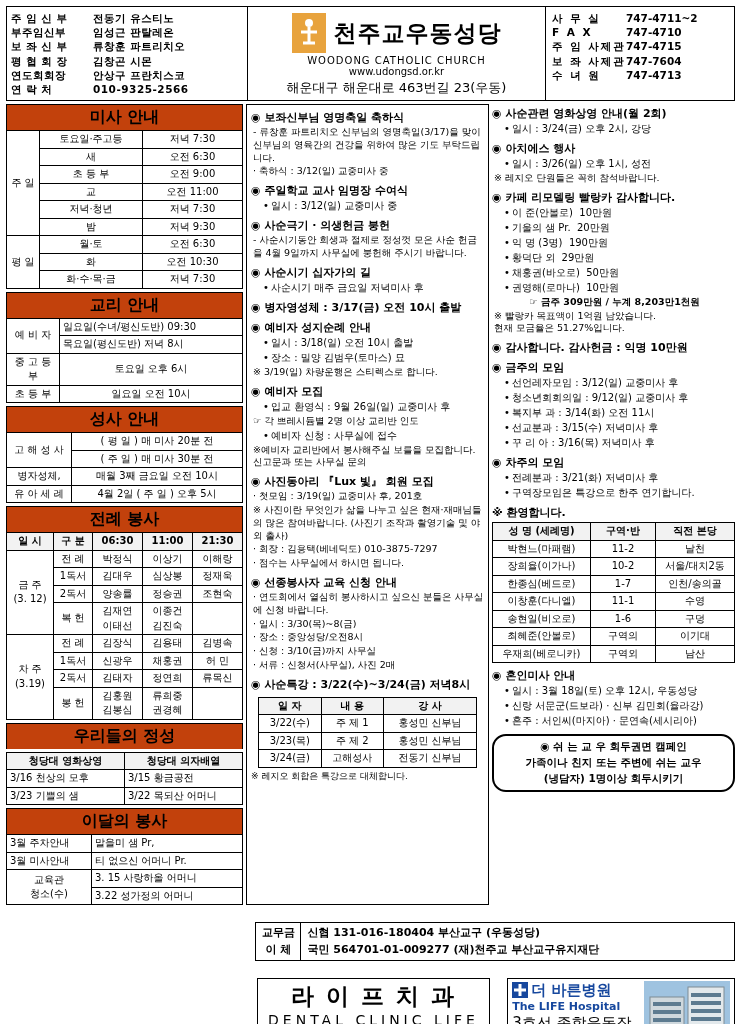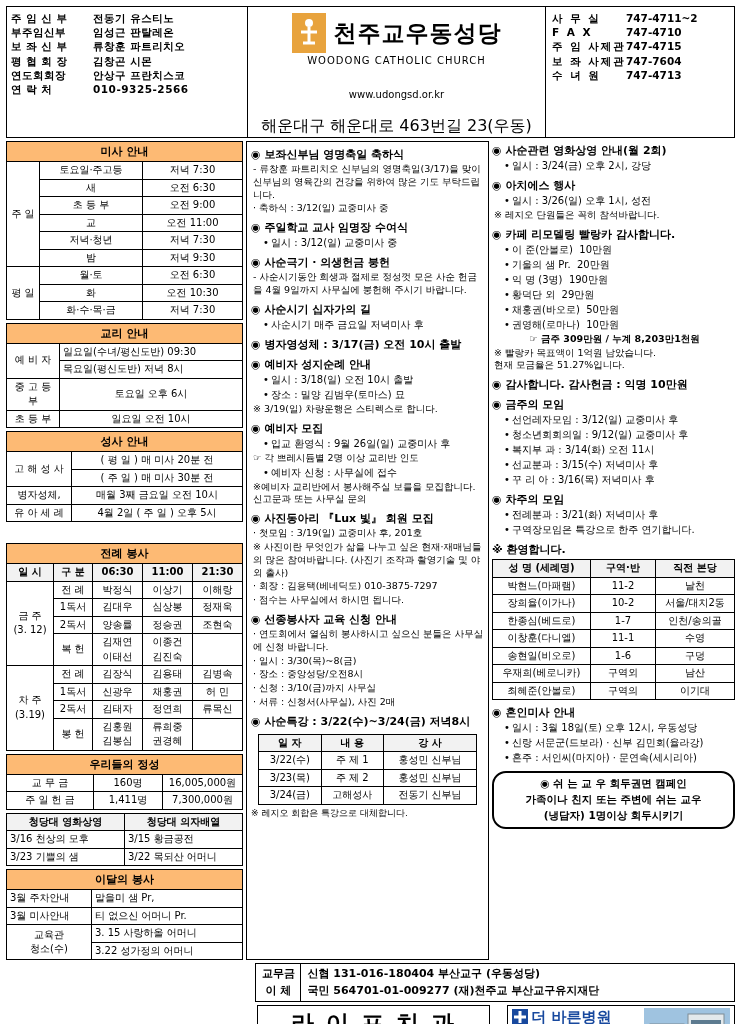--- a/index.html
+++ b/index.html
@@ -10,51 +10,51 @@
   .header{display:flex;width:729px;border:1px solid #000;box-sizing:border-box;}
   .hdr-left{width:232px;padding:4px 4px;font-size:10.5px;font-weight:bold;border-right:1px solid #000;}
   .hdr-left .row{display:flex;justify-content:space-between;line-height:1.35;letter-spacing:0.5px;}
   .hdr-left .row .a{width:78px;}
   .hdr-left .row .b{flex:1;text-align:left;padding-left:4px;}
   .hdr-mid{flex:1;text-align:center;padding-top:6px;}
   .hdr-mid .titlerow{display:flex;align-items:center;justify-content:center;gap:8px;}
   .hdr-mid .logo{width:34px;height:40px;position:relative;}
   .hdr-mid .ch-title{font-size:23px;font-weight:bold;letter-spacing:1px;}
   .hdr-mid .en-title{font-size:10px;letter-spacing:1px;margin-top:2px;}
-  .hdr-mid .site{font-size:10px;margin-top:23px;}
-  .hdr-mid .addr{font-size:16px;margin-top:16px;}
+  .hdr-mid .site{font-size:10px;margin-top:0;}
+  .hdr-mid .addr{font-size:13px;margin-top:2px;}
   .hdr-right{width:176px;padding:4px 6px;font-size:10.5px;font-weight:bold;border-left:1px solid #000;}
   .hdr-right .row{display:flex;line-height:1.35;}
   .hdr-right .row .a{width:74px;letter-spacing:2px;}
   .hdr-right .row .b{flex:1;}
   
   .cols{display:flex;width:729px;margin-top:3px;gap:3px;}
   .colA{width:237px;}
   .colB{width:243px;border:1px solid #000;box-sizing:border-box;padding:3px 4px;}
   .colC{width:243px;}
   
-  .sec-h{background:#fdba74;text-align:center;font-weight:bold;font-size:11px;padding:2px 0;border:1px solid #000;border-bottom:none;}
+  .sec-h{background:#c2410c;text-align:center;font-weight:bold;font-size:16px;padding:2px 0;border:1px solid #000;border-bottom:none;}
   .tbl{width:100%;border-collapse:collapse;}
   .tbl td,.tbl th{border:1px solid #000;padding:1px 3px;font-size:10px;line-height:1.45;}
   .c{text-align:center;}
   .l{text-align:left;}
   .shade{background:#f2f2f2;}
   
   .mi{margin:2px 0 5px 0;}
   .mi-t{font-weight:bold;font-size:11px;}
   .mi ul{margin:1px 0 0 0;padding-left:12px;list-style:none;}
   .mi li{font-size:10px;line-height:1.4;margin:1px 0;position:relative;padding-left:8px;}
   .mi li:before{content:"•";position:absolute;left:0;}
   .mi .note{font-size:9.5px;line-height:1.35;margin:1px 0 0 2px;}
   .ring:before{content:"◉ ";}
   
   .rbox{border:1px solid #000;padding:3px 4px;margin-bottom:3px;}
   
   .bottom{width:729px;margin-top:3px;}
-  .ad-row{display:flex;gap:17px;margin-top:3px;}
+  .ad-row{display:flex;gap:17px;margin-top:17px;}
   .ad{border:1px solid #000;box-sizing:border-box;}
   .ad1{width:243px;padding:3px 5px;font-size:10px;}
   .ad2{width:243px;text-align:center;padding:2px 4px;}
   .ad3{width:237px;padding:2px 4px;}
   .dental-title{font-size:23px;font-weight:bold;letter-spacing:2px;}
   .dental-sub{font-size:14px;letter-spacing:4px;}
   .dental-bar{background:#1a3f8f;color:#fff;font-size:11px;font-weight:bold;padding:2px 10px;margin:2px 0;font-family:Liberation Serif, serif;}
   .dental-line{font-size:10px;line-height:1.5;}
   .barun-title{font-size:15px;font-weight:bold;color:#17489e;}
   .barun-en{font-size:11px;font-weight:bold;color:#17489e;}
@@ -219,21 +219,21 @@
               <td class="c">병자성체,</td>
               <td class="c">매월 3째 금요일 오전 10시</td>
             </tr>
         <tr>
               <td class="c">유 아 세 례</td>
               <td class="c">4월 2일 ( 주 일 )  오후 5시</td>
             </tr>
       </tbody>
         </table>
 
-      <div class="sec-h" style="margin-top:21px">전례 봉사</div>
+      <div class="sec-h" style="margin-top:3px">전례 봉사</div>
       <table class="tbl">
         <tbody>
             <tr>
           <th class="c shade" style="width:40px">일 시</th>
           <th class="c shade" style="width:32px">구 분</th>
           <th class="c shade">06:30</th>
           <th class="c shade">11:00</th>
           <th class="c shade">21:30</th>
         </tr>
         <tr>
@@ -289,34 +289,20 @@
               <td class="c" style="white-space:pre-line">김홍원
 김봉심</td>
               <td class="c" style="white-space:pre-line">류희중
 권경혜</td>
               <td class="c"></td>
             </tr>
       </tbody>
         </table>
 
       <div class="sec-h" style="margin-top:3px">우리들의 정성</div>
-      <table class="tbl">
-        <tbody>
-            <tr>
-              <td class="c" style="width:80px">교 무 금</td>
-              <td class="c" style="width:62px">160명</td>
-              <td class="c">16,005,000원</td>
-            </tr>
-        <tr>
-              <td class="c">주 일 헌 금</td>
-              <td class="c">1,411명</td>
-              <td class="c">7,300,000원</td>
-            </tr>
-      </tbody>
-        </table>
 
       <table class="tbl" style="margin-top:3px;width:100%">
         <tbody>
             <tr>
               <th class="c shade" style="width:50%">청당대 영화상영</th>
               <th class="c shade">청당대 의자배열</th>
             </tr>
         <tr>
               <td class="l">3/16 천상의 모후</td>
               <td class="l">3/15 황금공전</td>
@@ -522,28 +508,28 @@
                 <td class="c">이창훈(다니엘)</td>
                 <td class="c">11-1</td>
                 <td class="c">수영</td>
               </tr>
           <tr>
                 <td class="c">송현일(비오로)</td>
                 <td class="c">1-6</td>
                 <td class="c">구덩</td>
               </tr>
           <tr>
+                <td class="c">최혜준(안볼로)</td>
+                <td class="c">구역의</td>
+                <td class="c">이기대</td>
+              </tr>
+          <tr>
                 <td class="c">우재희(베로니카)</td>
                 <td class="c">구역외</td>
                 <td class="c">남산</td>
-              </tr>
-          <tr>
-                <td class="c">최혜준(안볼로)</td>
-                <td class="c">구역의</td>
-                <td class="c">이기대</td>
               </tr>
         </tbody>
           </table>
       </div>
 
       <div class="mi">
         <div class="mi-t ring">혼인미사 안내</div>
         <ul>
           <li>일시 : 3월 18일(토) 오후 12시, 우동성당</li>
           <li>신랑 서문군(드보라) · 신부 김민회(율라강)</li>

